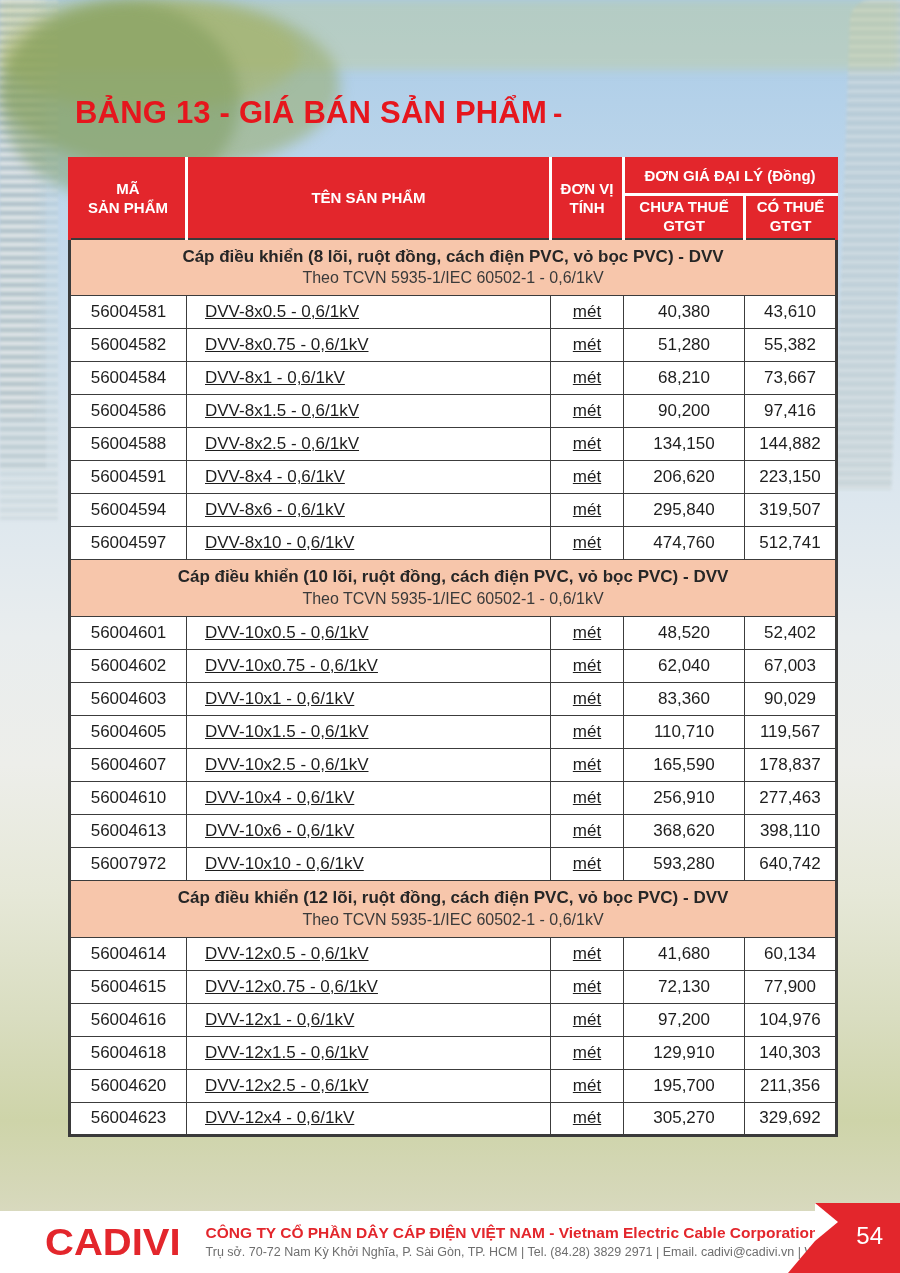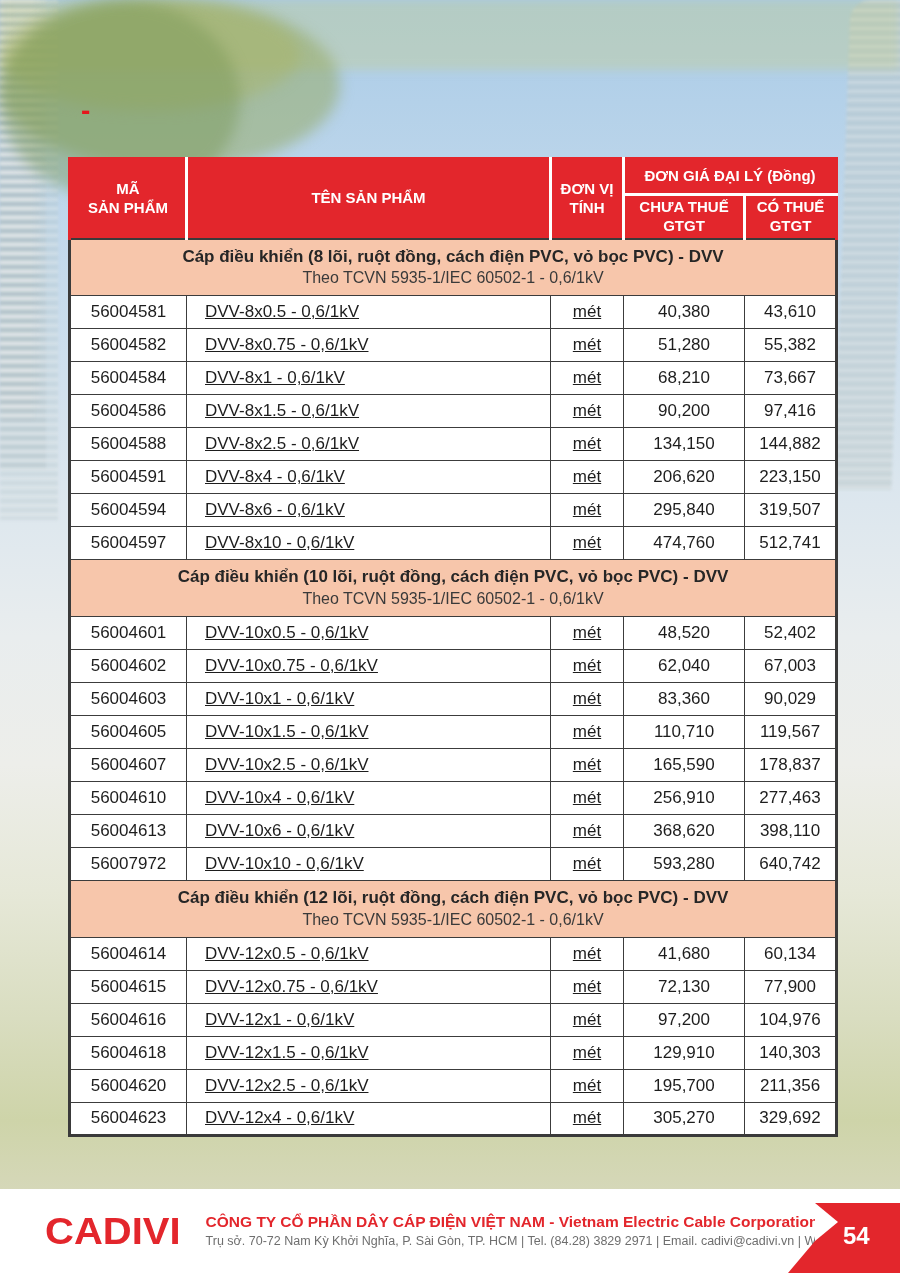--- a/index.html
+++ b/index.html
@@ -50,52 +50,53 @@
              font-size:17px; height:33px; padding:0; vertical-align:middle; }
   td.td-code { text-align:center; }
   td.td-name { text-align:left; padding-left:18px;text-decoration:underline; }
   td.td-unit { text-align:center;text-decoration:underline; }
   td.td-num  { text-align:center; }
   td.section-cell { background:#f7c6ab; text-align:center; padding:6px 4px; height:49px; }
   .section-title    { font-size:17px; font-weight:bold; color:#262626; line-height:1.35; }
   .section-subtitle { font-size:16px; color:#3a3a3a; line-height:1.3; }
 
   
-  .footer { position:absolute; left:0; bottom:0; width:900px; height:84px; background:#ffffff;
+  .footer { position:absolute; left:0; bottom:0; width:900px; height:62px; background:#ffffff;
             display:flex; align-items:center; }
   .logo { margin-left:45px; font-size:40px; font-weight:bold; color:#e3262c;
           letter-spacing:0px; transform:scaleY(.92); }
   .footer-divider { width:3px; height:46px; background:#e3262c; margin:0 13px 0 12px; }
   .footer-text { display:flex; flex-direction:column; justify-content:center; }
   .company { font-size:15.5px; font-weight:bold; color:#e3262c; line-height:1.4; white-space:nowrap; }
   .address { font-size:12.5px; color:#6e6e6e; line-height:1.5; white-space:nowrap; }
 
   .badge { position:absolute; right:0; bottom:0; width:112px; height:70px; }
-  .page-num { position:absolute; right:17px; top:1222px; width:40px; text-align:left;
-              font-size:24px; font-weight:bold; color:#ffffff; }
+  .page-num { position:absolute; right:17px; top:1222px; width:40px; text-align:right;
+              font-size:24px; font-weight:normal; color:#ffffff; }
 </style>
 </head>
 <body>
 
 <div class="page">
 
   <div class="scene">
     <div class="bldg bldg-l1"></div>
     <div class="bldg bldg-l2"></div>
     <div class="bldg bldg-l3"></div>
     <div class="bldg bldg-l4"></div>
     <div class="bldg bldg-r1"></div>
     <div class="bldg bldg-r2"></div>
     <div class="grass"></div>
     <div class="tree tree-l1"></div>
     <div class="tree tree-l2"></div>
     <div class="tree tree-r1"></div>
   </div>
 
   <div class="title-row">
+    <span class="title-main">BẢNG 13 - GIÁ BÁN SẢN PHẨM</span>
     <span class="title-dash">-</span>
   </div>
 
   <div class="tbl-wrap">
     <table>
       <colgroup>
         <col style="width:117px">
           <col style="width:364px">
           <col style="width:73px">
         <col style="width:121px">

